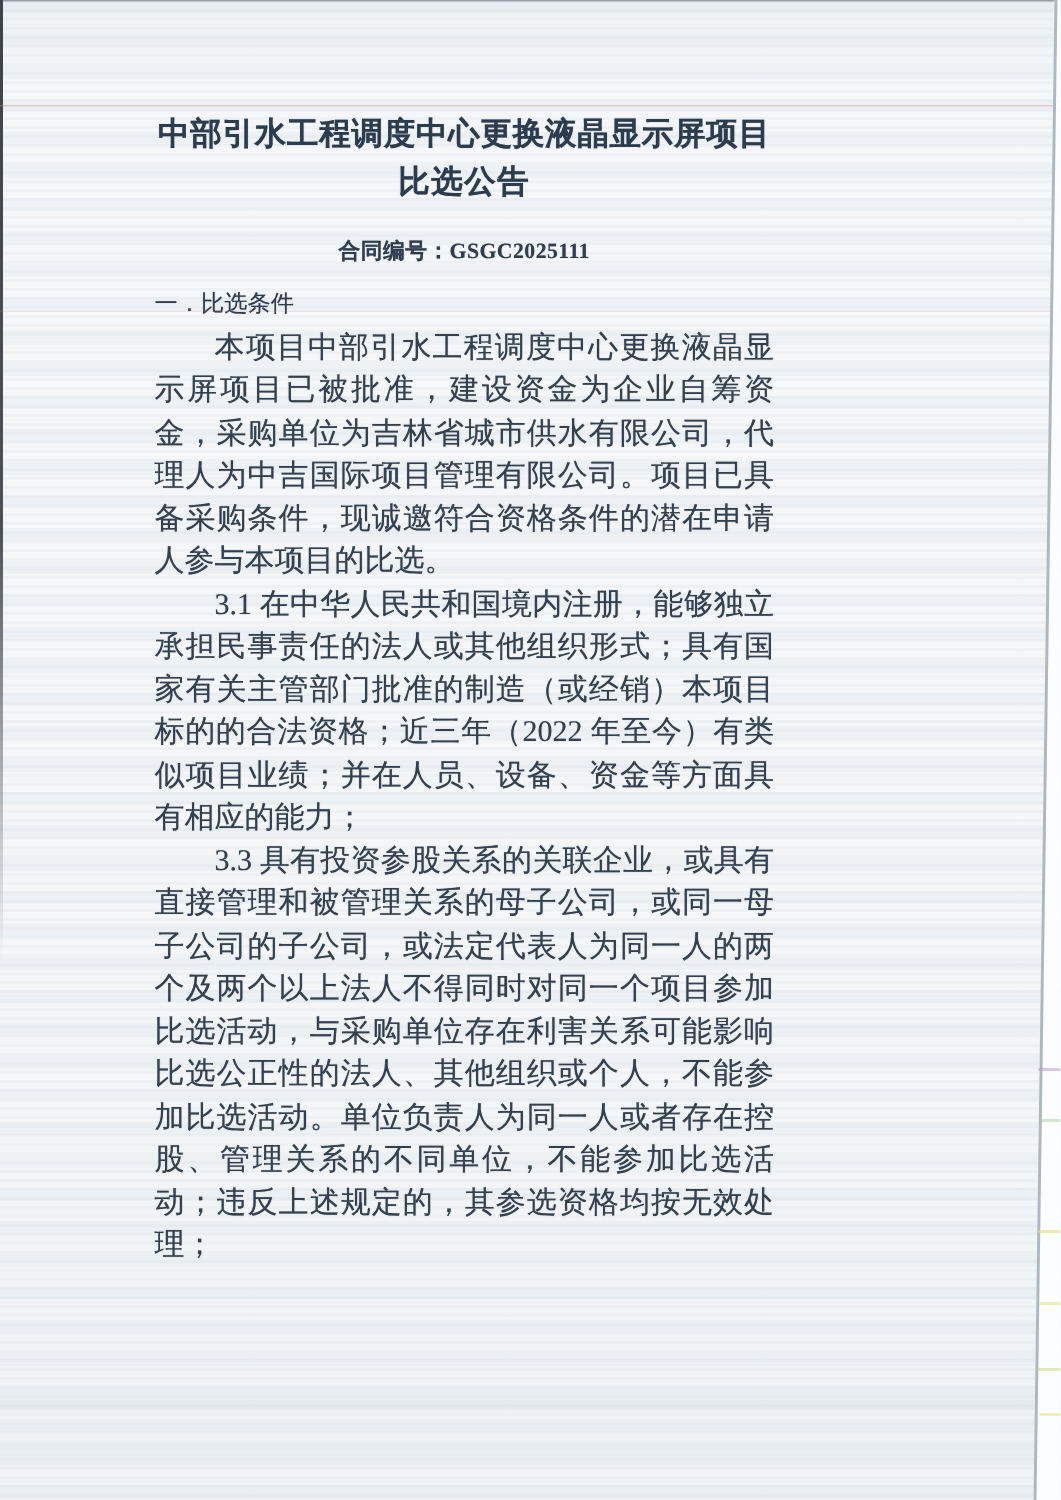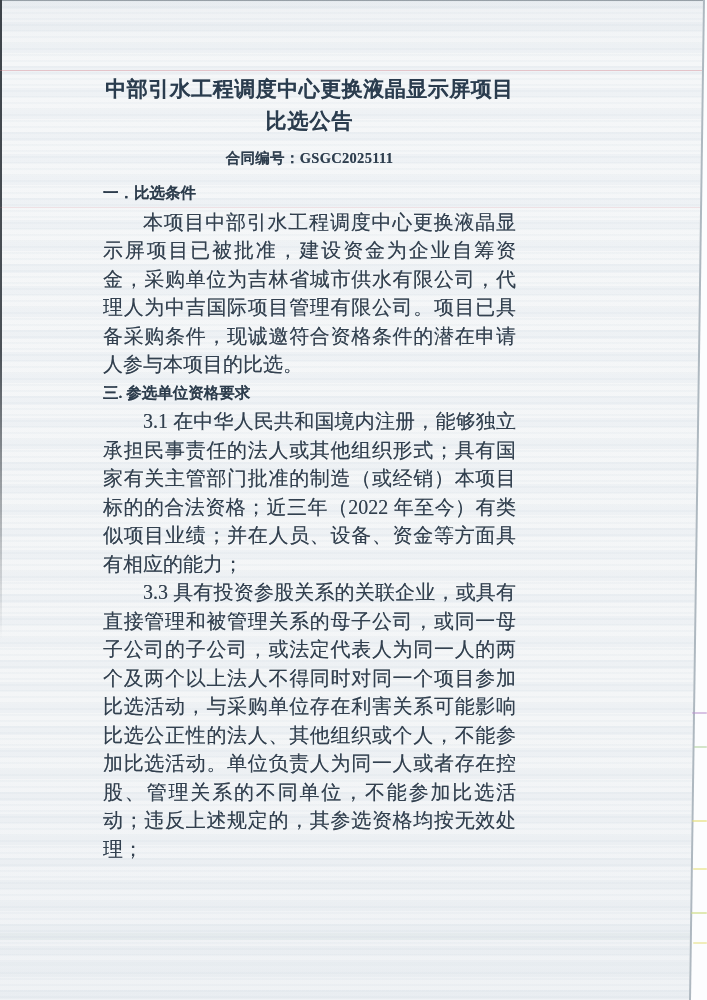--- a/index.html
+++ b/index.html
@@ -50,24 +50,24 @@
     text-align: center; color: #2a3c4e; letter-spacing: 0.5px;
   }
   h2 {
     font-size: 21px; line-height: 28px; font-weight: 700;
     text-align: center; color: #2a3c4e; letter-spacing: 1px;
     margin-top: 4px;
   }
   .contract {
     font-size: 14.5px; line-height: 19px; font-weight: 700;
     text-align: center; color: #2e3e4e;
-    margin-top: 14px; letter-spacing: 0.3px;
+    margin-top: 24px; letter-spacing: 0.3px;
   }
   h3 {
-    font-size: 15.5px; line-height: 28.5px; font-weight: 700;
+    font-size: 15.5px; line-height: 28.5px; font-weight: 400;
     color: #2c3c4c;
   }
   section.first h3 { margin-top: 11px; }
   p {
     font-size: 20px; line-height: 28.5px;
     text-align: justify; text-justify: inter-ideograph;
     text-indent: 2em;
     color: #32404f;
   }
 </style>
@@ -81,21 +81,20 @@
     <h2>比选公告</h2>
     <div class="contract">合同编号：GSGC2025111</div>
 
     <section class="first">
       <h3>一．比选条件</h3>
       <p>本项目中部引水工程调度中心更换液晶显示屏项目已被批准，建设资金为企业自筹资金，采购单位为吉林省城市供水有限公司，代理人为中吉国际项目管理有限公司。项目已具备采购条件，现诚邀符合资格条件的潜在申请人参与本项目的比选。</p>
     </section>
 
 
     <section>
-      <h3>三. 参选单位资格要求</h3>
       <p>3.1 在中华人民共和国境内注册，能够独立承担民事责任的法人或其他组织形式；具有国家有关主管部门批准的制造（或经销）本项目标的的合法资格；近三年（2022 年至今）有类似项目业绩；并在人员、设备、资金等方面具有相应的能力；</p>
       <p>3.3 具有投资参股关系的关联企业，或具有直接管理和被管理关系的母子公司，或同一母子公司的子公司，或法定代表人为同一人的两个及两个以上法人不得同时对同一个项目参加比选活动，与采购单位存在利害关系可能影响比选公正性的法人、其他组织或个人，不能参加比选活动。单位负责人为同一人或者存在控股、管理关系的不同单位，不能参加比选活动；违反上述规定的，其参选资格均按无效处理；</p>
     </section>
   </div>
 
   <div class="top-edge"></div>
   <div class="left-edge"></div>
   <div class="pink-line" style="top:70px;"></div>
   <div class="pink-line faint" style="top:207px;"></div>
   <div class="band" style="top:933px; height:7px;"></div>

